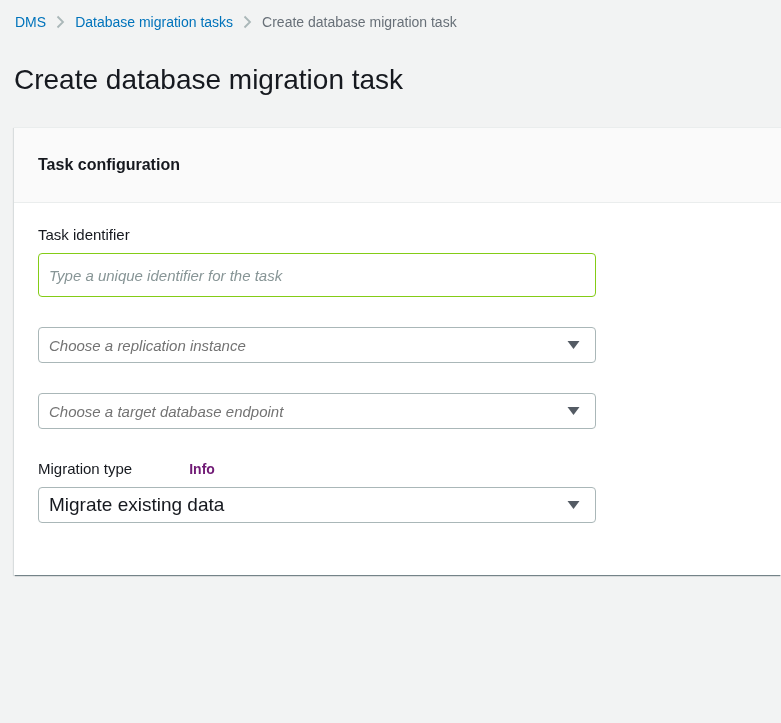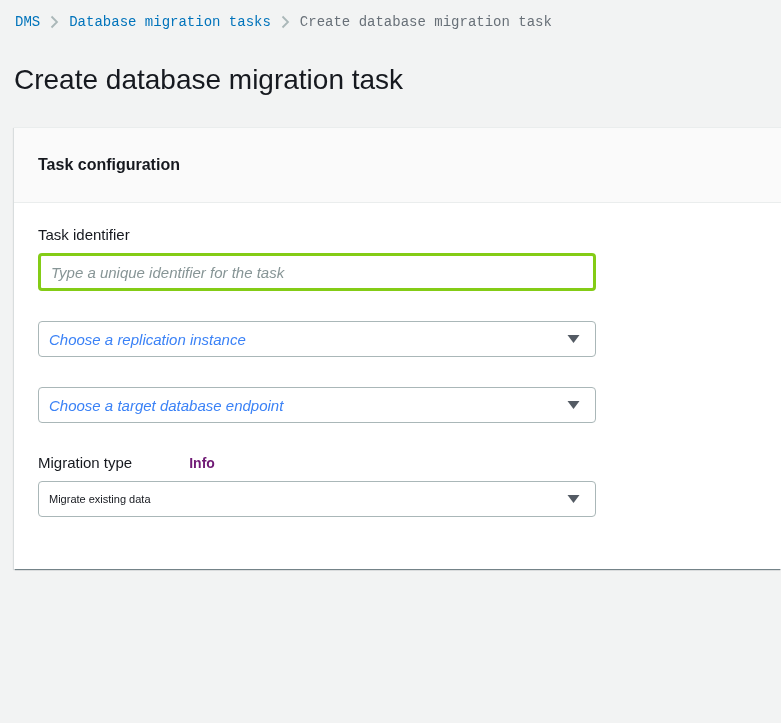--- a/index.html
+++ b/index.html
@@ -14,21 +14,20 @@
 
   
   .breadcrumb {
     padding: 13px 0 0 15px;
     font-size: 14px;
     line-height: 18px;
     display: flex;
     align-items: center;
     gap: 10px;
     white-space: nowrap;
-    font-family: Liberation Mono, monospace;
   }
   .breadcrumb .crumb-link { color: #0073bb; text-decoration: none; cursor: pointer; }
   .breadcrumb .crumb-current { color: #687078; }
   .breadcrumb .sep { display: inline-flex; align-items: center; }
 
   
   h1.page-title {
     margin: 32px 0 0 14px;
     font-size: 28px;
     line-height: 34px;
@@ -74,22 +73,22 @@
   .info-link {
     color: #701a75;
     font-weight: 700;
     font-size: 14px;
     text-decoration: none;
     cursor: pointer;
     margin-left: 47px;
   }
   .text-input {
     width: 558px;
-    height: 38px;
-    border: 3px solid #84cc16;
+    height: 44px;
+    border: 1px solid #84cc16;
     border-radius: 4px;
     padding: 0 10px;
     font-size: 15px;
     font-family: "Liberation Sans", sans-serif;
     color: #16191f;
     background: #fff;
     outline: none;
   }
   .text-input::placeholder { color: #879596; font-style: italic; opacity: 1; }
 
@@ -98,22 +97,22 @@
     height: 36px;
     border: 1px solid #aab7b8;
     border-radius: 4px;
     background: #fff;
     position: relative;
     display: flex;
     align-items: center;
     padding: 0 40px 0 10px;
     cursor: pointer;
   }
-  .select .placeholder { font-size: 15px; font-style: italic; color: #3b82f6; }
-  .select .value { font-size: 11px; color: #16191f; }
+  .select .placeholder { font-size: 15px; font-style: italic; color: #737373; }
+  .select .value { font-size: 19px; color: #16191f; }
   .select .caret {
     position: absolute;
     right: 15px;
     top: 50%;
     transform: translateY(-50%);
     display: inline-flex;
   }
 </style>
 </head>
 <body>

